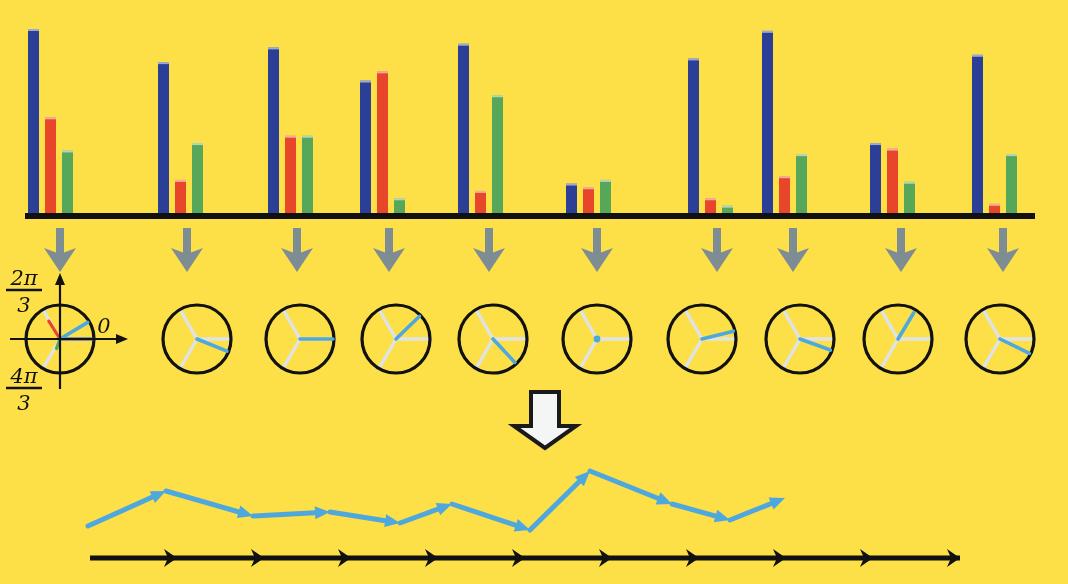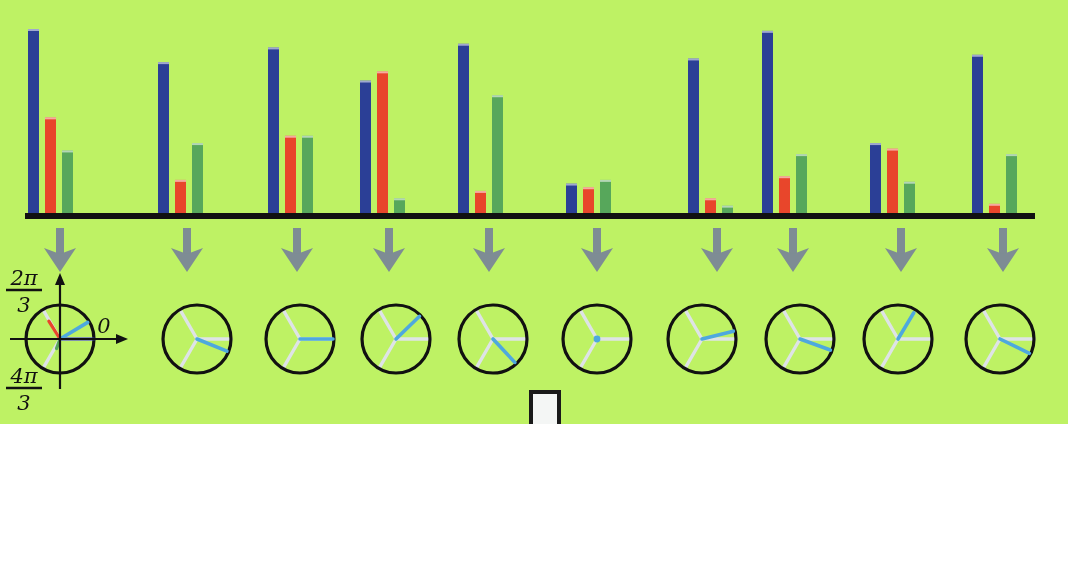--- a/index.html
+++ b/index.html
@@ -6,22 +6,22 @@
     margin: 0;
     padding: 0;
     background: #ffffff;
   }
   body {
     font-family: "DejaVu Serif", serif;
   }
   #figure {
     position: relative;
     width: 1068px;
-    height: 424px;
-    background: #bef264;
+    height: 584px;
+    background: #fde047;
     overflow: hidden;
   }
   #figure svg {
     display: block;
   }
   .layer {
     position: absolute;
     top: 0;
     left: 0;
   }

